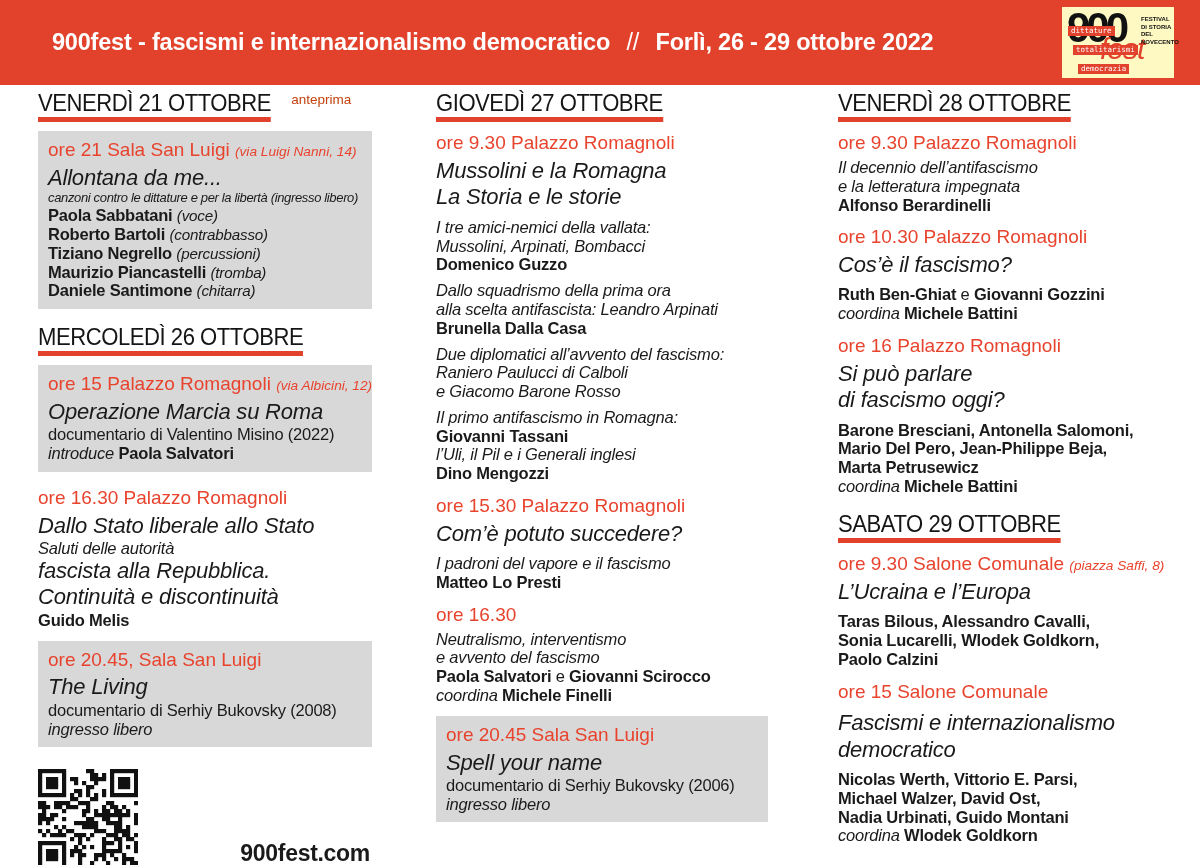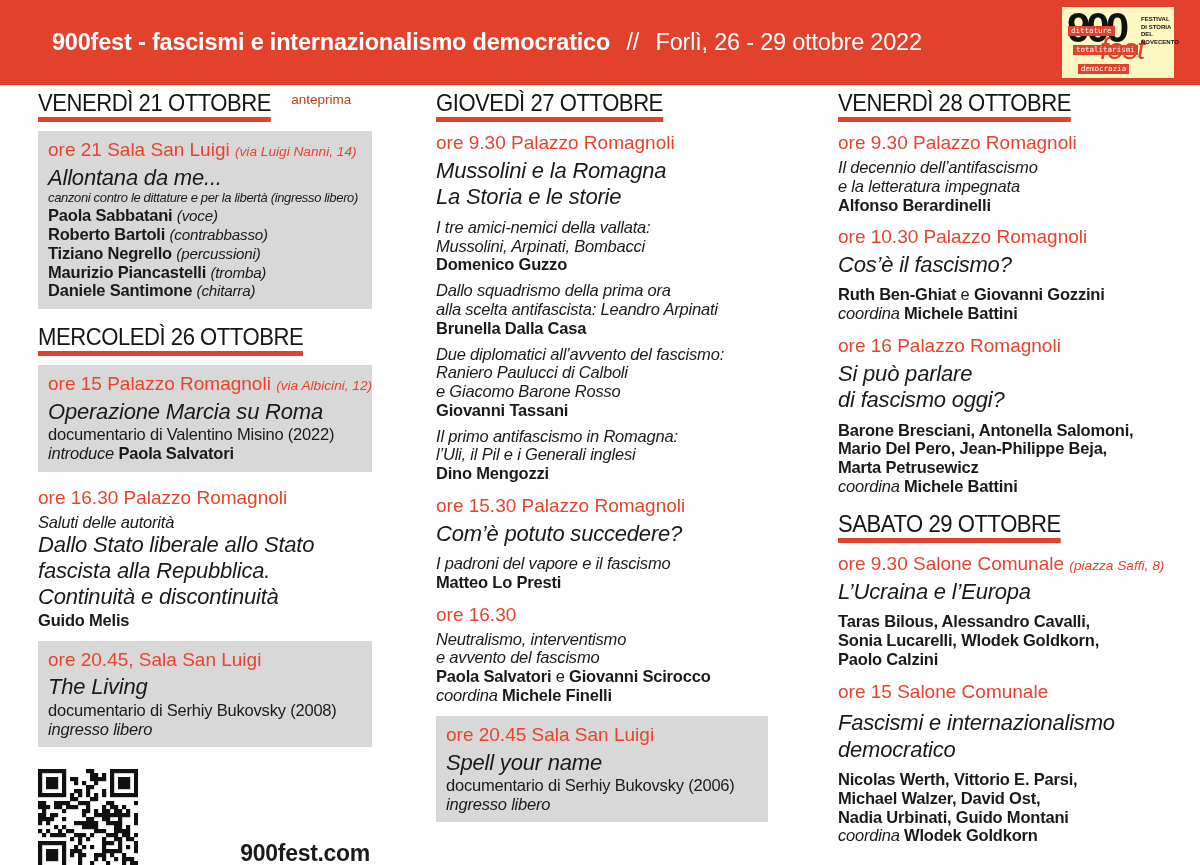--- a/index.html
+++ b/index.html
@@ -4,21 +4,21 @@
 <style>
   * { box-sizing: border-box; }
   body { margin: 0; background: #e9e9e9; font-family: "Liberation Sans", "DejaVu Sans", sans-serif; }
   .poster { width: 1200px; height: 865px; background: #fff; position: relative; overflow: hidden; margin: 0 auto; color: #1a1a1a; }
 
   
   .topbar { position: absolute; top: 0; left: 0; right: 0; height: 85px; background: var(--red); display: flex; align-items: center; padding-left: 52px; }
   .title { color: #fff; font-size: 23.5px; letter-spacing: -0.2px; white-space: nowrap; }
   .t-bold { font-weight: 700; }
   .t-sep { margin: 0 10px; font-weight: 400; }
-  .t-rest { font-weight: 400; }
+  .t-rest { font-weight: 700; }
 
   .logo { position: absolute; right: 26px; top: 7px; width: 112px; height: 71px; background: #fef9c3; }
   .logo-900 { position: absolute; left: 5px; top: 0; font-size: 42px; font-weight: 700; letter-spacing: -4px; color: #111; line-height: 1; }
   .logo-fest { position: absolute; left: 38px; top: 27px; font-size: 30px; font-style: italic; color: var(--red); letter-spacing: -1px; line-height: 1; }
   .logo-tagline { position: absolute; left: 79px; top: 9px; font-size: 6px; font-weight: 700; line-height: 1.25; color: #111; }
   .logo-tags { position: absolute; left: 6px; bottom: 4px; }
   .logo-tag { display: table; background: var(--red); color: #fff; font-size: 7.5px; line-height: 10px; padding: 0 3px; margin-top: 9px; font-family: "DejaVu Sans Mono", monospace; }
   .logo-tag:nth-child(2) { margin-left: 5px; }
   .logo-tag:nth-child(3) { margin-left: 10px; }
 
@@ -106,22 +106,22 @@
           <h2 class="day" style="margin: 0px;">MERCOLEDÌ 26 OTTOBRE</h2>
         </div>
         <div class="event gray">
           <div class="line l-time"><span class="p-r">ore 15 Palazzo Romagnoli </span><span class="p-note">(via Albicini, 12)</span></div>
           <div class="line l-title"><span class="p-i">Operazione Marcia su Roma</span></div>
           <div class="line l-plain"><span class="p-r">documentario di Valentino Misino (2022)</span></div>
           <div class="line l-plain"><span class="p-i">introduce </span><span class="p-b">Paola Salvatori</span></div>
         </div>
         <div class="event">
           <div class="line l-time"><span class="p-r">ore 16.30 Palazzo Romagnoli</span></div>
+          <div class="line l-title"><span class="p-i">Dallo Stato liberale allo Stato</span></div>
           <div class="line l-desc"><span class="p-i">Saluti delle autorità</span></div>
-          <div class="line l-title"><span class="p-i">Dallo Stato liberale allo Stato</span></div>
           <div class="line l-title"><span class="p-i">fascista alla Repubblica.</span></div>
           <div class="line l-title"><span class="p-i">Continuità e discontinuità</span></div>
           <div class="line l-name"><span class="p-b">Guido Melis</span></div>
         </div>
         <div class="event gray">
           <div class="line l-time"><span class="p-r">ore 20.45, Sala San Luigi</span></div>
           <div class="line l-title"><span class="p-i">The Living</span></div>
           <div class="line l-plain"><span class="p-r">documentario di Serhiy Bukovsky (2008)</span></div>
           <div class="line l-desc"><span class="p-i">ingresso libero</span></div>
         </div>
@@ -437,22 +437,22 @@
           <div class="line l-title"><span class="p-i">La Storia e le storie</span></div>
           <div class="line l-desc gap"><span class="p-i">I tre amici-nemici della vallata:</span></div>
           <div class="line l-desc"><span class="p-i">Mussolini, Arpinati, Bombacci</span></div>
           <div class="line l-name"><span class="p-b">Domenico Guzzo</span></div>
           <div class="line l-desc gap"><span class="p-i">Dallo squadrismo della prima ora</span></div>
           <div class="line l-desc"><span class="p-i">alla scelta antifascista: Leandro Arpinati</span></div>
           <div class="line l-name"><span class="p-b">Brunella Dalla Casa</span></div>
           <div class="line l-desc gap"><span class="p-i">Due diplomatici all’avvento del fascismo:</span></div>
           <div class="line l-desc"><span class="p-i">Raniero Paulucci di Calboli</span></div>
           <div class="line l-desc"><span class="p-i">e Giacomo Barone Rosso</span></div>
+          <div class="line l-desc gap"><span class="p-i">Il primo antifascismo in Romagna:</span></div>
           <div class="line l-name"><span class="p-b">Giovanni Tassani</span></div>
-          <div class="line l-desc gap"><span class="p-i">Il primo antifascismo in Romagna:</span></div>
           <div class="line l-desc"><span class="p-i">l’Uli, il Pil e i Generali inglesi</span></div>
           <div class="line l-name"><span class="p-b">Dino Mengozzi</span></div>
         </div>
         <div class="event">
           <div class="line l-time"><span class="p-r">ore 15.30 Palazzo Romagnoli</span></div>
           <div class="line l-title"><span class="p-i">Com’è potuto succedere?</span></div>
           <div class="line l-desc gap"><span class="p-i">I padroni del vapore e il fascismo</span></div>
           <div class="line l-name"><span class="p-b">Matteo Lo Presti</span></div>
         </div>
         <div class="event">

